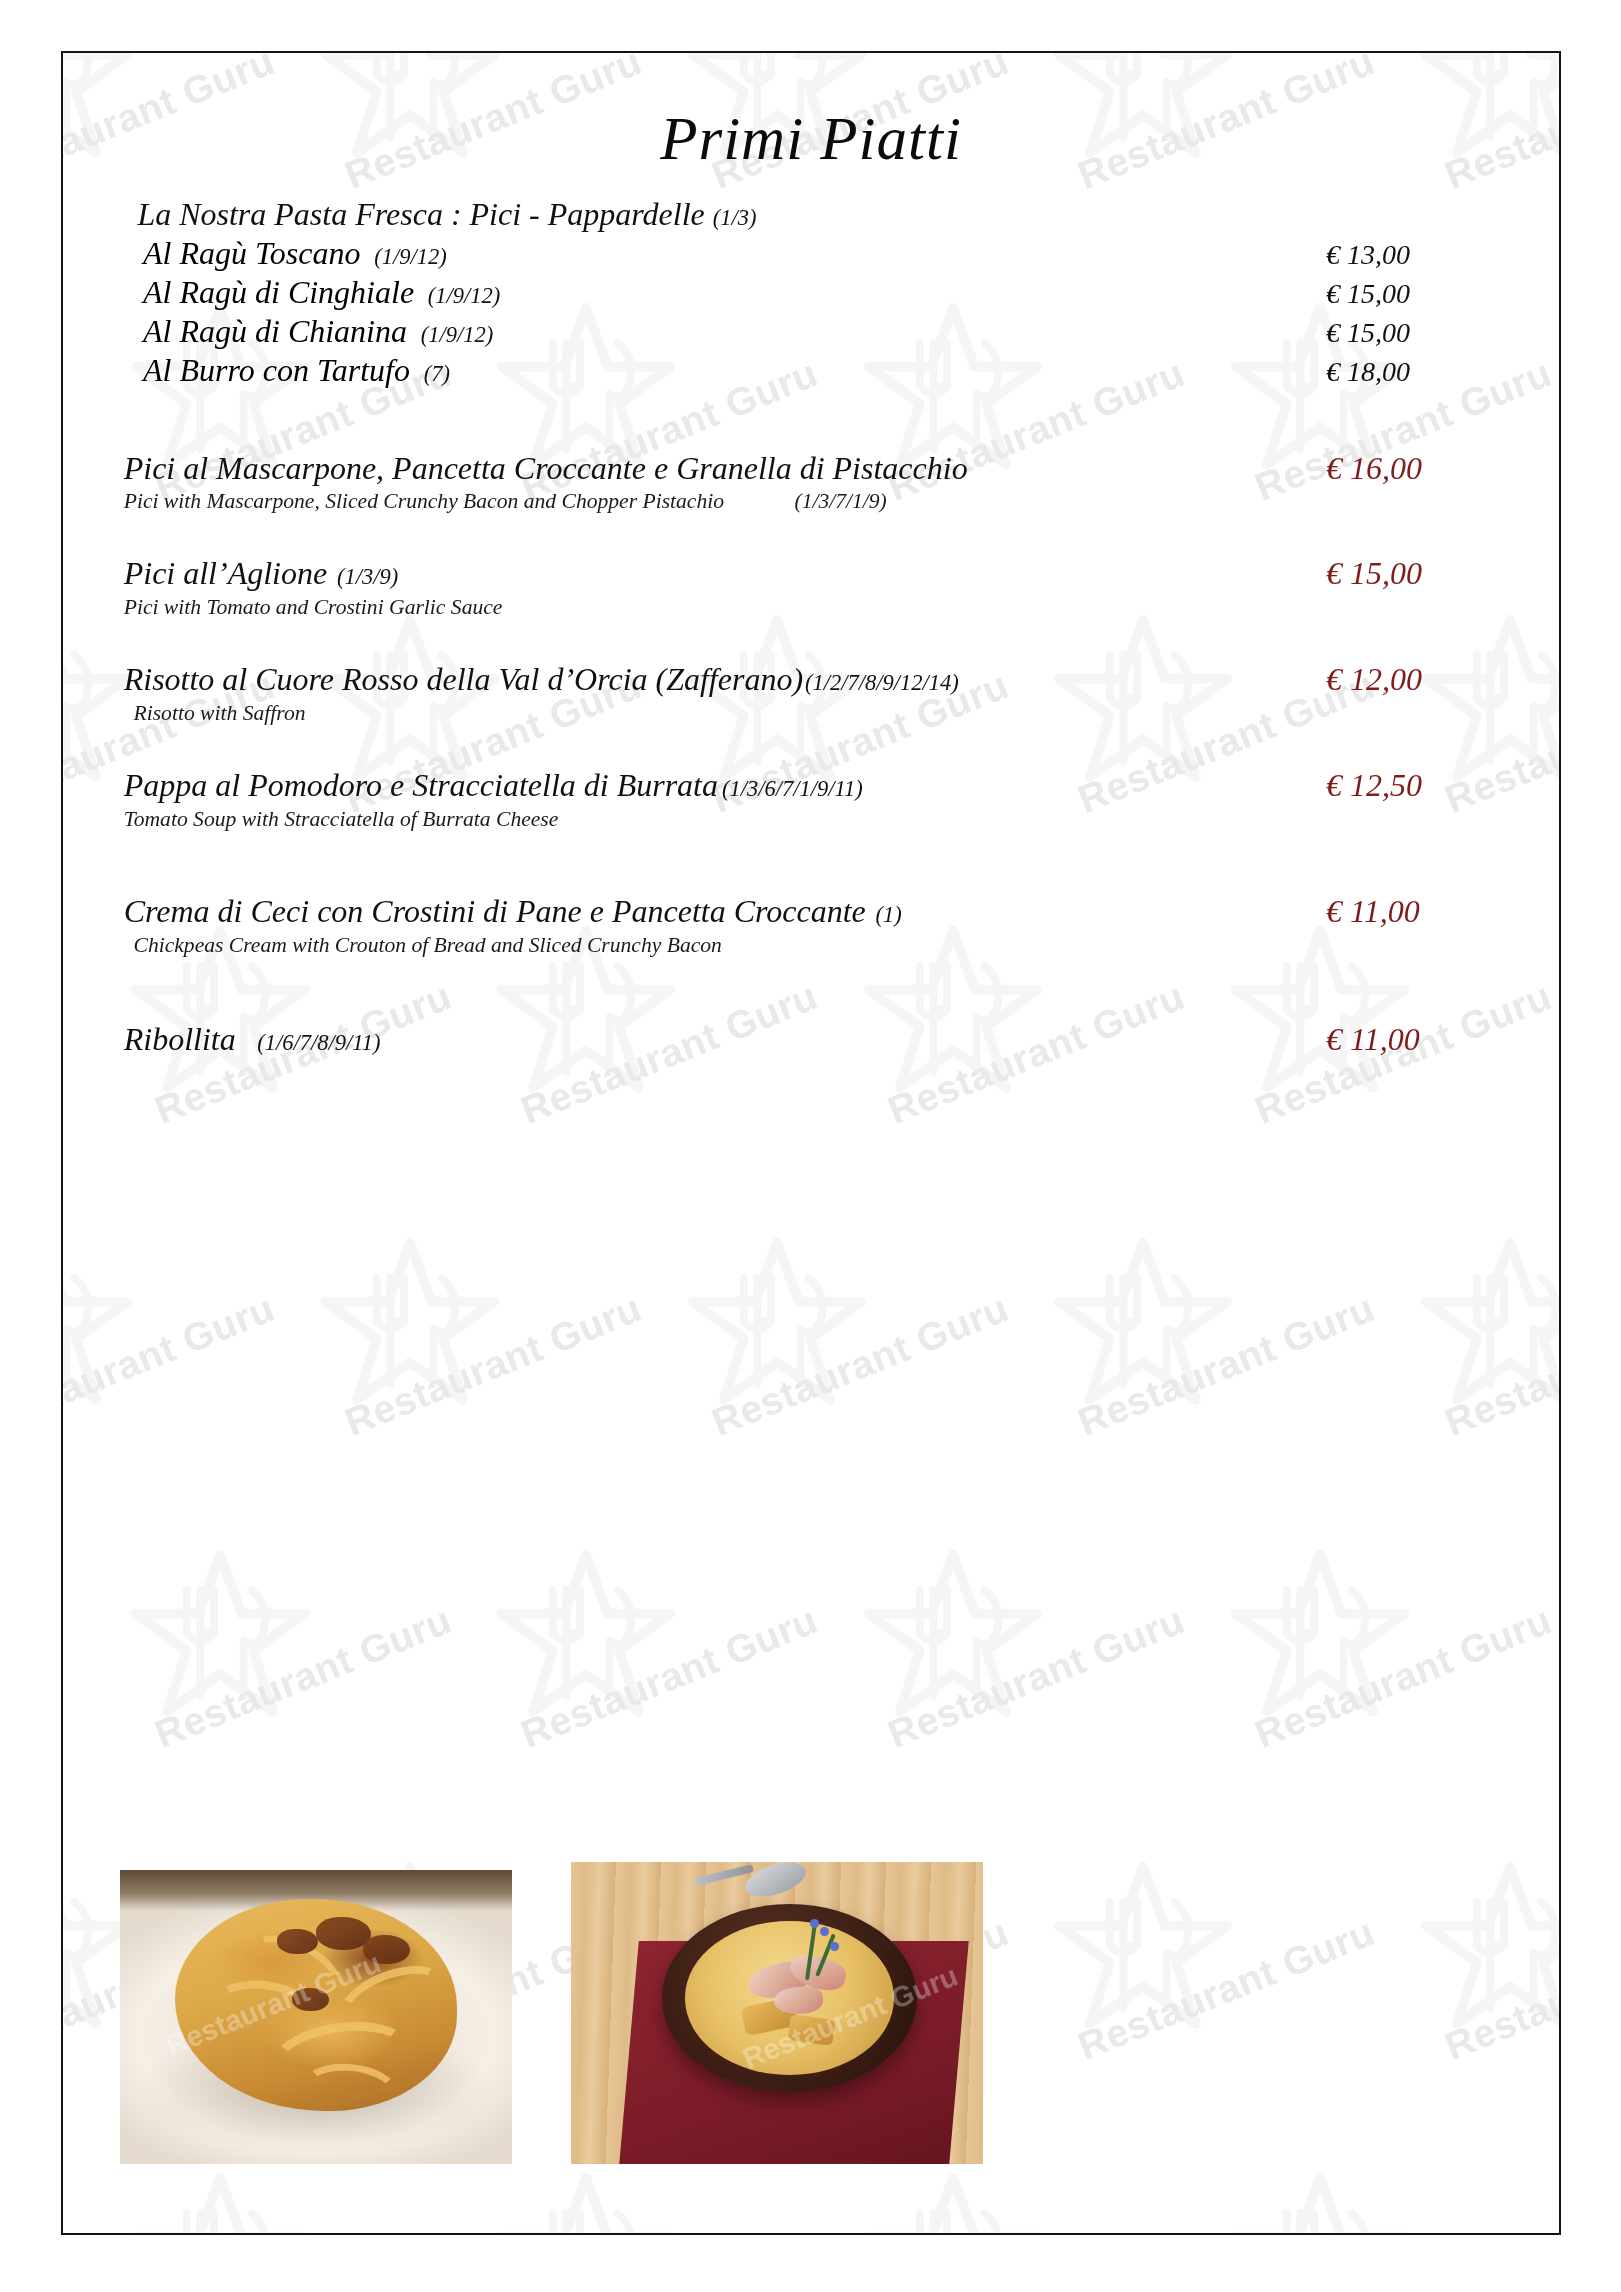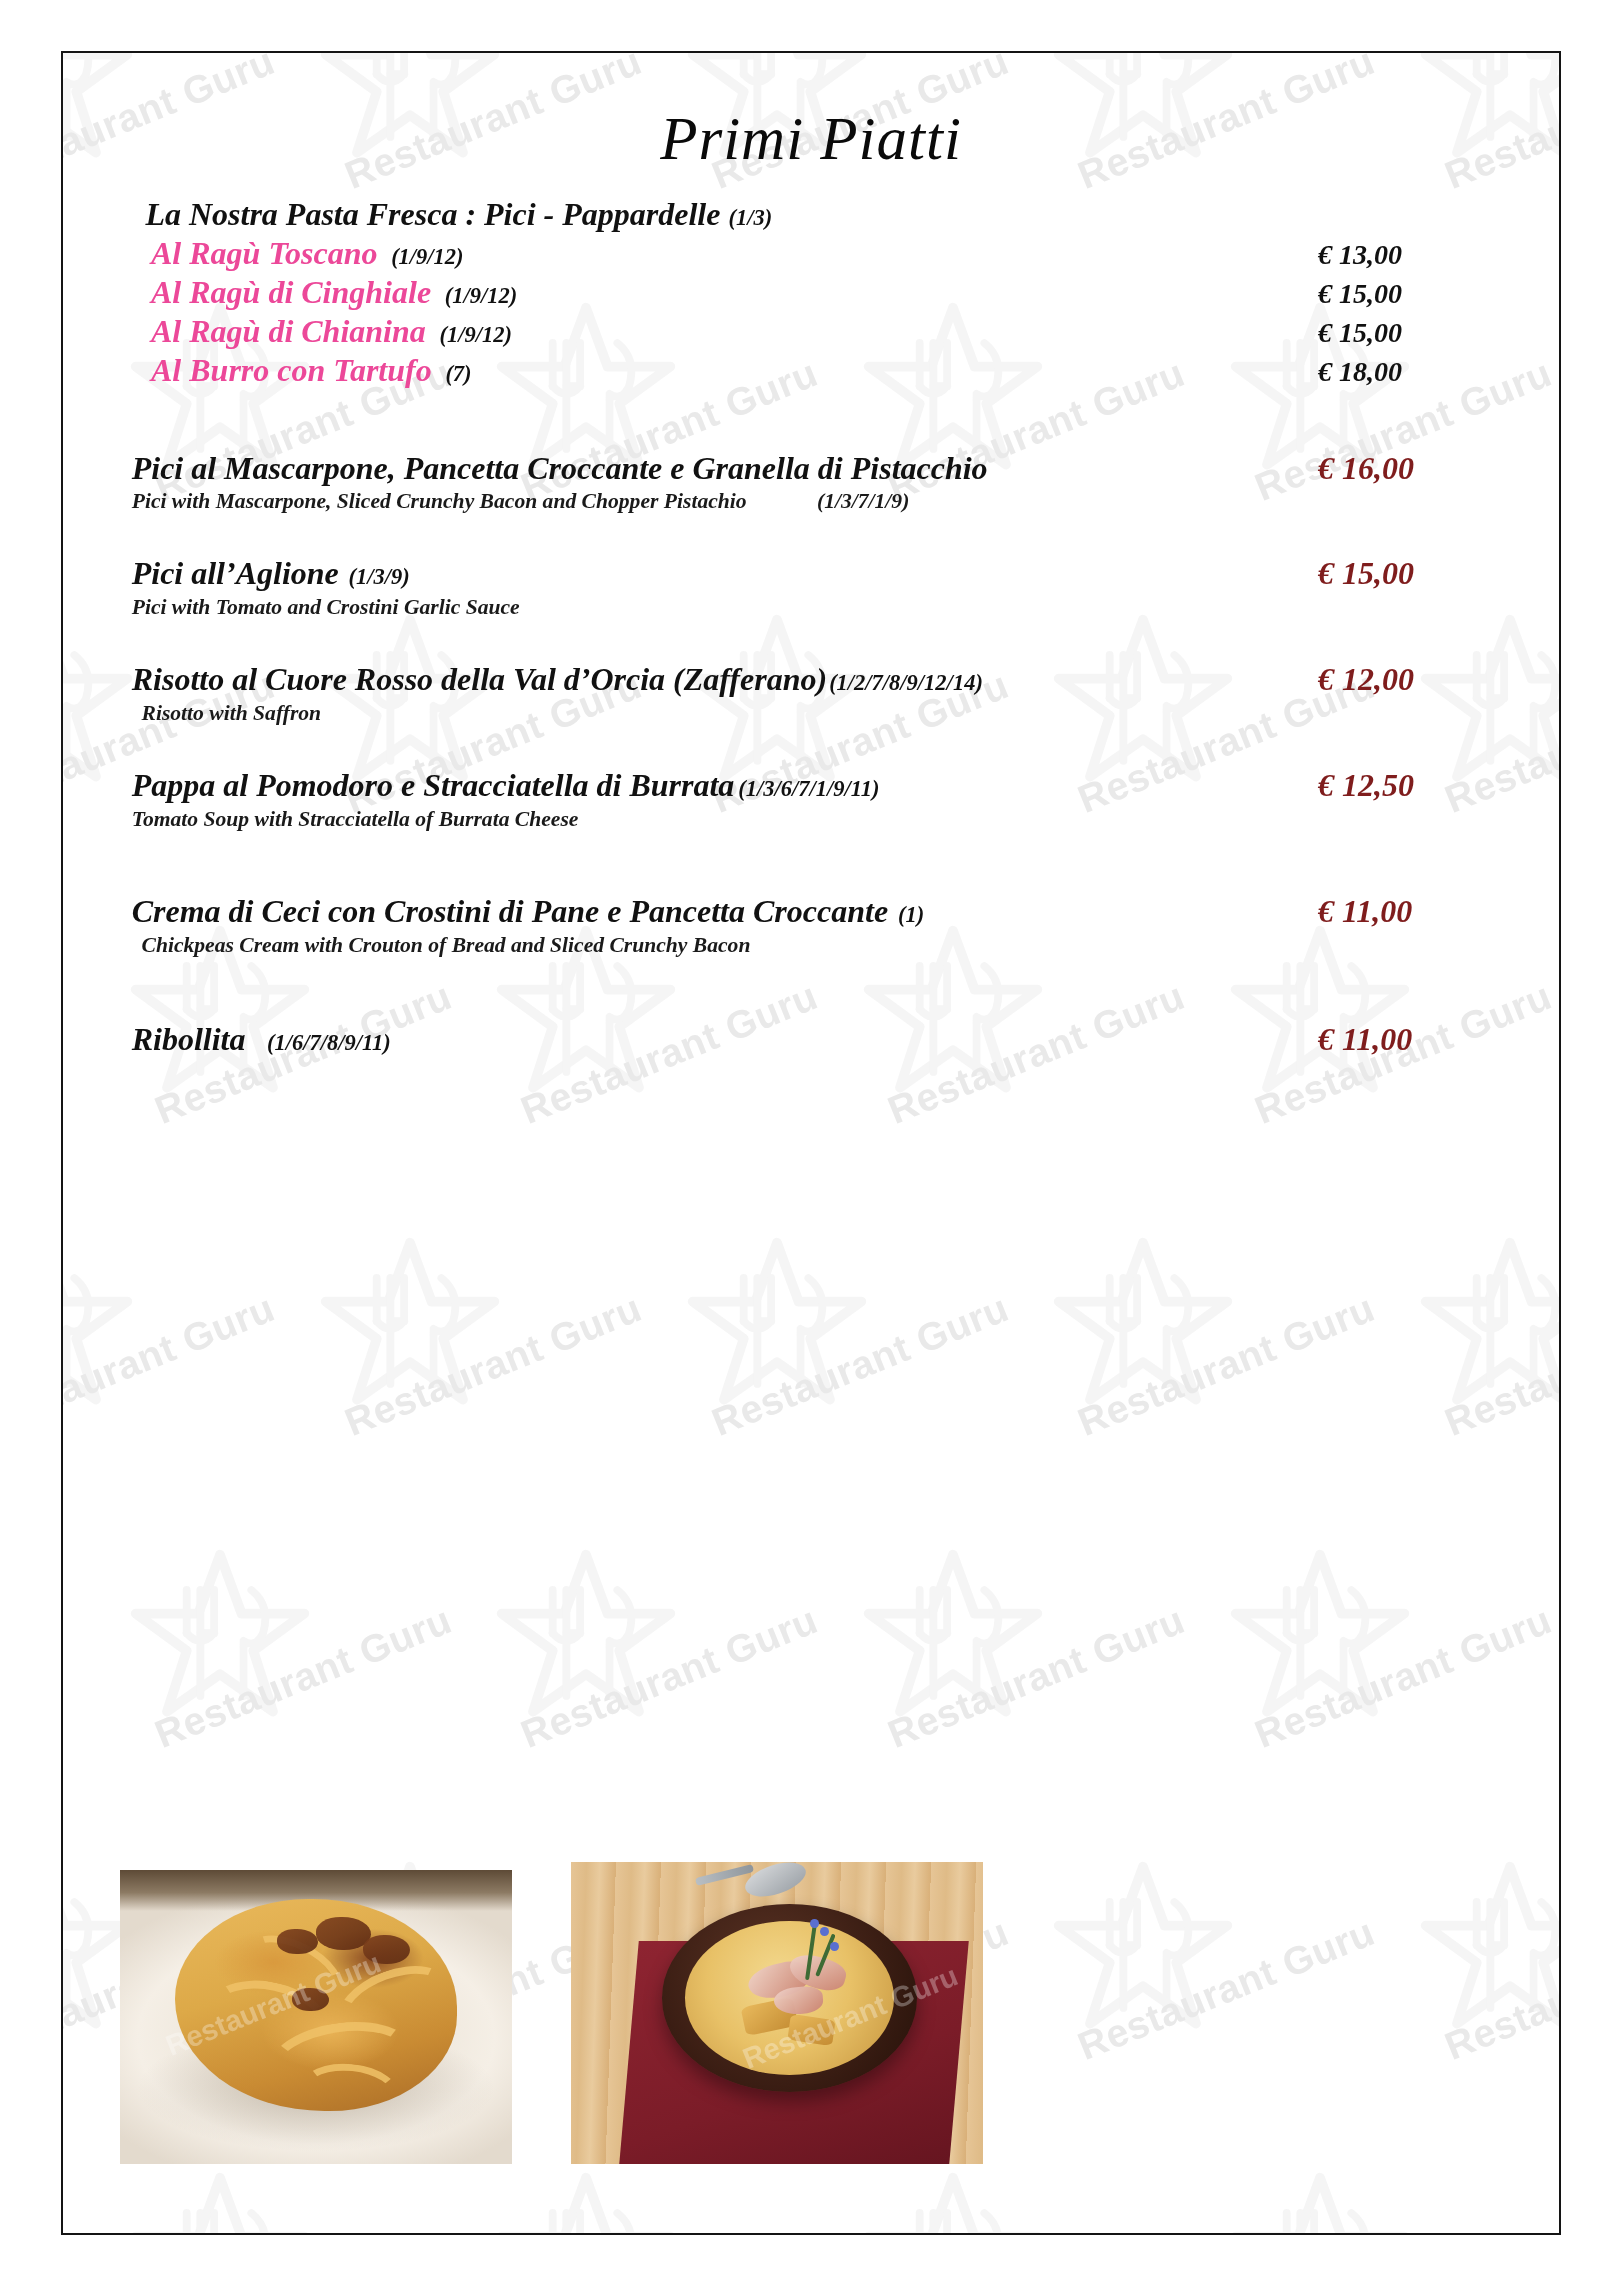--- a/index.html
+++ b/index.html
@@ -72,42 +72,42 @@
   #page-title {
     text-align: center;
     font-size: 61px;
     font-style: italic;
     font-weight: 400;
     color: #0a0a0a;
     margin: 51px 0 21.6px 0;
     letter-spacing: 1px;
   }
 
-  .menu-list { margin: 12px; padding: 0; font-weight: bold; }
+  .menu-list { margin: 4px; padding: 0; }
 
   
   .group-heading {
     font-size: 32px;
     font-style: italic;
     color: #111;
     margin: 0 0 2px 13.7px;
     white-space: nowrap;
   }
   .group-heading .allerg { font-size: 22.5px; font-style: italic; }
 
   .sub-row {
     display: flex;
     align-items: baseline;
     margin: 0 0 2px 0;
     padding-left: 33px;
   }
   .sub-row .name {
     font-size: 32px;
     font-style: italic;
-    color: #ec4899;
+    color: #000000;
     white-space: nowrap;
   }
   .sub-row .allerg {
     font-size: 22.5px;
     font-style: italic;
     color: #111;
     margin-left: 13.7px;
     white-space: nowrap;
   }
   .sub-row .spacer { flex: 1 1 auto; }

